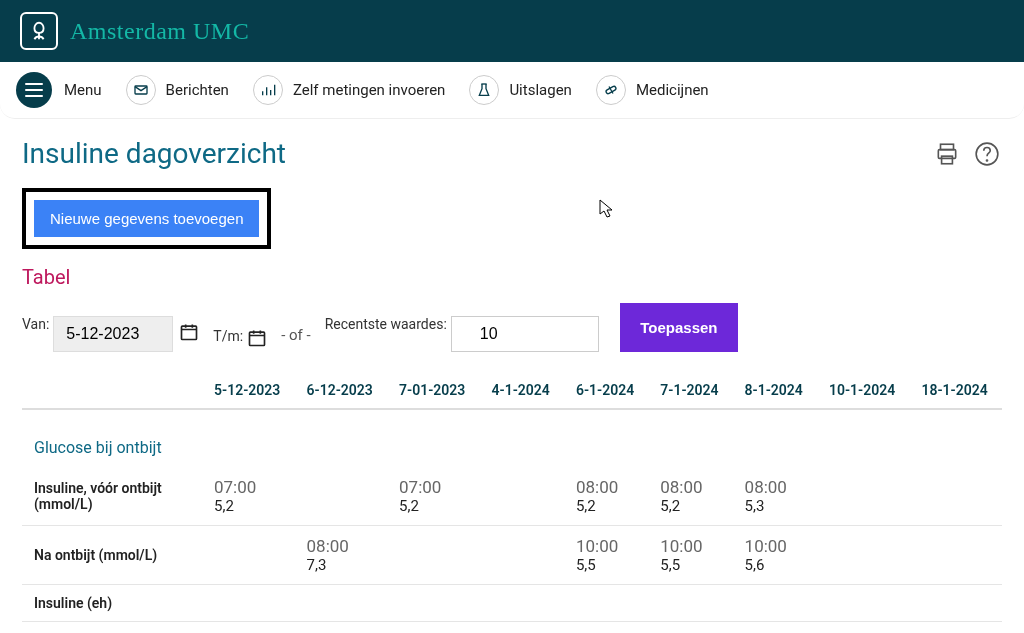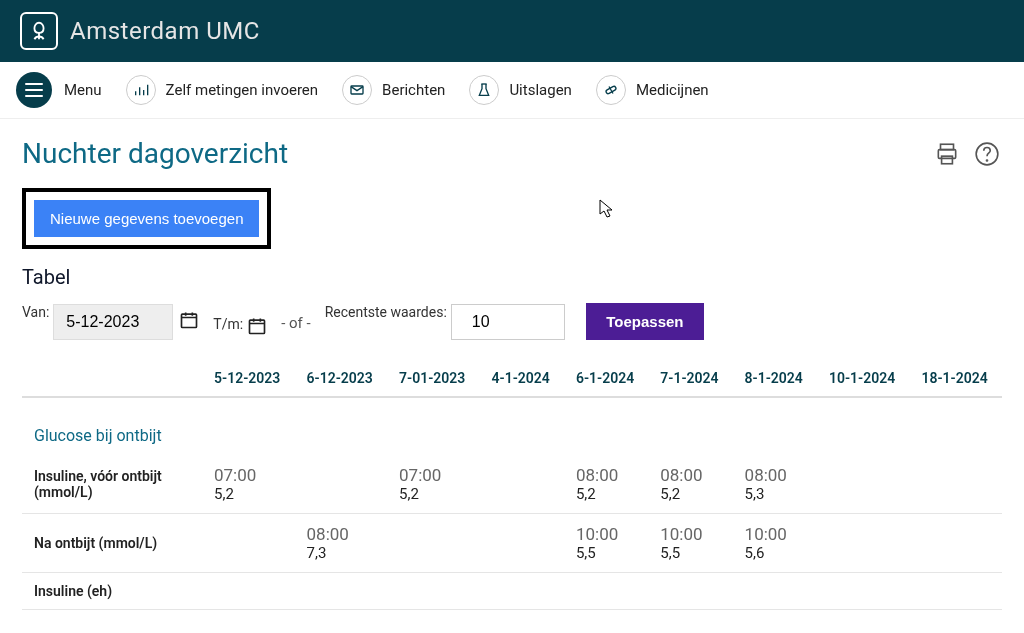--- a/index.html
+++ b/index.html
@@ -1,50 +1,50 @@
 <!DOCTYPE html>
 <html><head>
 <meta charset="utf-8">
 <style>
 * { box-sizing: border-box; margin: 0; padding: 0; }
 body { font-family: -apple-system, BlinkMacSystemFont, "Segoe UI", Roboto, sans-serif; background: #fff; color: #222; }
 
-.header { background: #063d4b; color: #e5e5e5; display: flex; align-items: center; padding: 12px 20px; }
+.header { background: #063d4b; color: #14b8a6; display: flex; align-items: center; padding: 12px 20px; font-family: Liberation Serif, serif; }
 .logo { display: flex; align-items: center; gap: 12px; }
 .logo-icon { width: 38px; height: 38px; border: 2.5px solid #fff; border-radius: 6px; display: flex; align-items: center; justify-content: center; }
 .logo-text { font-size: 24px; font-weight: 400; letter-spacing: 0.5px; }
 
-.topnav { background: #fff; display: flex; align-items: center; padding: 10px 16px; gap: 24px; border-bottom: 1px solid #eee; }
+.topnav { background: #fff; display: flex; align-items: center; padding: 10px 16px; gap: 24px; border-bottom: 1px solid #eee; border-radius: 15px; }
 .hamburger { width: 36px; height: 36px; border-radius: 50%; background: #063d4b; display: flex; flex-direction: column; align-items: center; justify-content: center; gap: 4px; cursor: pointer; }
 .hamburger span { width: 18px; height: 2px; background: #fff; border-radius: 1px; }
 .menu-text { font-size: 15px; color: #222; }
 .nav-item { display: flex; align-items: center; gap: 10px; cursor: pointer; font-size: 15px; }
 .nav-icon-circle { width: 30px; height: 30px; border: 1px solid #ccc; border-radius: 50%; display: flex; align-items: center; justify-content: center; }
 .nav-icon-circle svg { width: 16px; height: 16px; }
 
 .page { padding: 18px 22px; }
 .page-head { display: flex; justify-content: space-between; align-items: center; }
 .page-title { font-size: 28px; color: #0e6985; font-weight: 400; }
 .page-actions { display: flex; gap: 10px; }
 .icon-btn { width: 30px; height: 30px; display: flex; align-items: center; justify-content: center; cursor: pointer; }
 
 .highlight-box { border: 4px solid #000; display: inline-block; padding: 8px; margin-top: 18px; }
 .primary-btn { background: #3b82f6; color: #fff; border: none; padding: 10px 16px; font-size: 15px; cursor: pointer; }
 
-.section-title { font-size: 20px; color: #0f172a; margin-top: 16px; font-weight: 400; }
+.section-title { font-size: 20px; color: #be185d; margin-top: 16px; font-weight: 400; }
 
 .filters { display: flex; align-items: flex-end; gap: 14px; margin-top: 14px; flex-wrap: wrap; }
 .filter-col { display: flex; gap: 4px; }
 .filter-label { font-size: 14px; color: #333; }
 .date-input { background: #eee; border: 1px solid #ddd; padding: 8px 12px; font-size: 16px; width: 120px; }
 .date-row { display: flex; align-items: center; gap: 6px; }
 .cal-icon { cursor: pointer; }
 .of-sep { font-size: 15px; color: #555; padding-bottom: 8px; }
-.num-input { border: 1px solid #ccc; padding: 8px 20px; font-size: 16px; width: 114px; }
-.apply-btn { background: #4c1d95; color: #fff; border: none; padding: 10px 20px; font-size: 15px; font-weight: 600; cursor: pointer; }
+.num-input { border: 1px solid #ccc; padding: 8px 28px; font-size: 16px; width: 148px; }
+.apply-btn { background: #6d28d9; color: #fff; border: none; padding: 16px 20px; font-size: 15px; font-weight: 600; cursor: pointer; }
 .rows-btn { background: #063d4b; color: #fff; border: none; padding: 6px 14px; font-size: 14px; cursor: pointer; margin-left: auto; }
 
 .data-table { width: 100%; margin-top: 20px; border-collapse: collapse; }
 .data-table th, .data-table td { text-align: left; padding: 10px 12px; font-size: 14px; border-bottom: 1px solid #e5e5e5; }
 .data-table thead th { color: #063d4b; font-weight: 600; background: #fff; border-bottom: 2px solid #ddd; }
 .row-header { font-weight: 600; color: #222; width: 180px; }
 .section-row td { color: #0e6985; font-weight: 400; font-size: 16px; padding-top: 28px; padding-bottom: 10px; border-bottom: none; }
 .cell-time { color: #666; font-size: 17px; }
 .cell-val { color: #222; font-size: 15px; }
 .first-col { width: 180px; }
@@ -74,60 +74,60 @@
       <span></span>
         <span></span>
         <span></span>
     </div>
     <span class="menu-text">Menu</span>
   </div>
 
   <div class="nav-item">
     <div class="nav-icon-circle">
       <svg viewBox="0 0 24 24" fill="none" stroke="#063d4b" stroke-width="2">
-          <path d="M4 20 L4 14 M10 20 L10 8 M16 20 L16 12 M22 20 L22 4"></path>
-        </svg>
-    </div>
-    <span>Zelf metingen invoeren</span>
-  </div>
-
-  <div class="nav-item">
-    <div class="nav-icon-circle">
-      <svg viewBox="0 0 24 24" fill="none" stroke="#063d4b" stroke-width="2">
           <rect x="3" y="6" width="18" height="12" rx="1"></rect>
           <path d="M3 7 L12 13 L21 7"></path>
         </svg>
     </div>
     <span>Berichten</span>
   </div>
 
   <div class="nav-item">
     <div class="nav-icon-circle">
       <svg viewBox="0 0 24 24" fill="none" stroke="#063d4b" stroke-width="2">
+          <path d="M4 20 L4 14 M10 20 L10 8 M16 20 L16 12 M22 20 L22 4"></path>
+        </svg>
+    </div>
+    <span>Zelf metingen invoeren</span>
+  </div>
+
+  <div class="nav-item">
+    <div class="nav-icon-circle">
+      <svg viewBox="0 0 24 24" fill="none" stroke="#063d4b" stroke-width="2">
           <path d="M9 3 L9 10 L5 20 L19 20 L15 10 L15 3"></path>
           <path d="M8 3 L16 3"></path>
         </svg>
     </div>
     <span>Uitslagen</span>
   </div>
 
   <div class="nav-item">
     <div class="nav-icon-circle">
       <svg viewBox="0 0 24 24" fill="none" stroke="#063d4b" stroke-width="2">
           <rect x="4" y="9" width="16" height="6" rx="3" transform="rotate(-30 12 12)"></rect>
           <path d="M12 6 L12 18" transform="rotate(-30 12 12)"></path>
         </svg>
     </div>
     <span>Medicijnen</span>
   </div>
 </div>
 
 <div class="page">
   <div class="page-head">
-    <h1 class="page-title">Nuchter dagoverzicht</h1>
+    <h1 class="page-title">Insuline dagoverzicht</h1>
     <div class="page-actions">
       <div class="icon-btn">
         <svg viewBox="0 0 24 24" width="26" height="26" fill="none" stroke="#555" stroke-width="1.5">
             <rect x="6" y="3" width="12" height="5"></rect>
             <rect x="4" y="8" width="16" height="8" rx="1"></rect>
             <rect x="7" y="14" width="10" height="7"></rect>
           </svg>
       </div>
       <div class="icon-btn">
         <svg viewBox="0 0 24 24" width="26" height="26" fill="none" stroke="#555" stroke-width="1.5">

